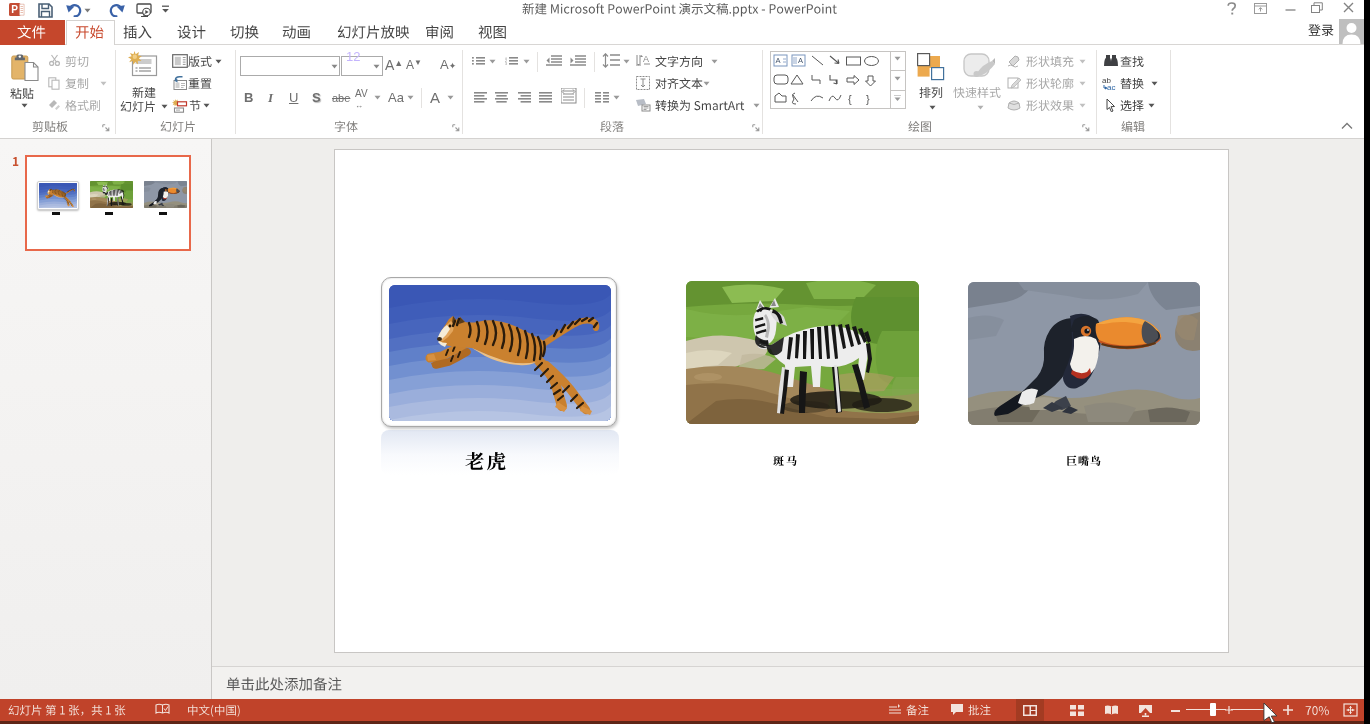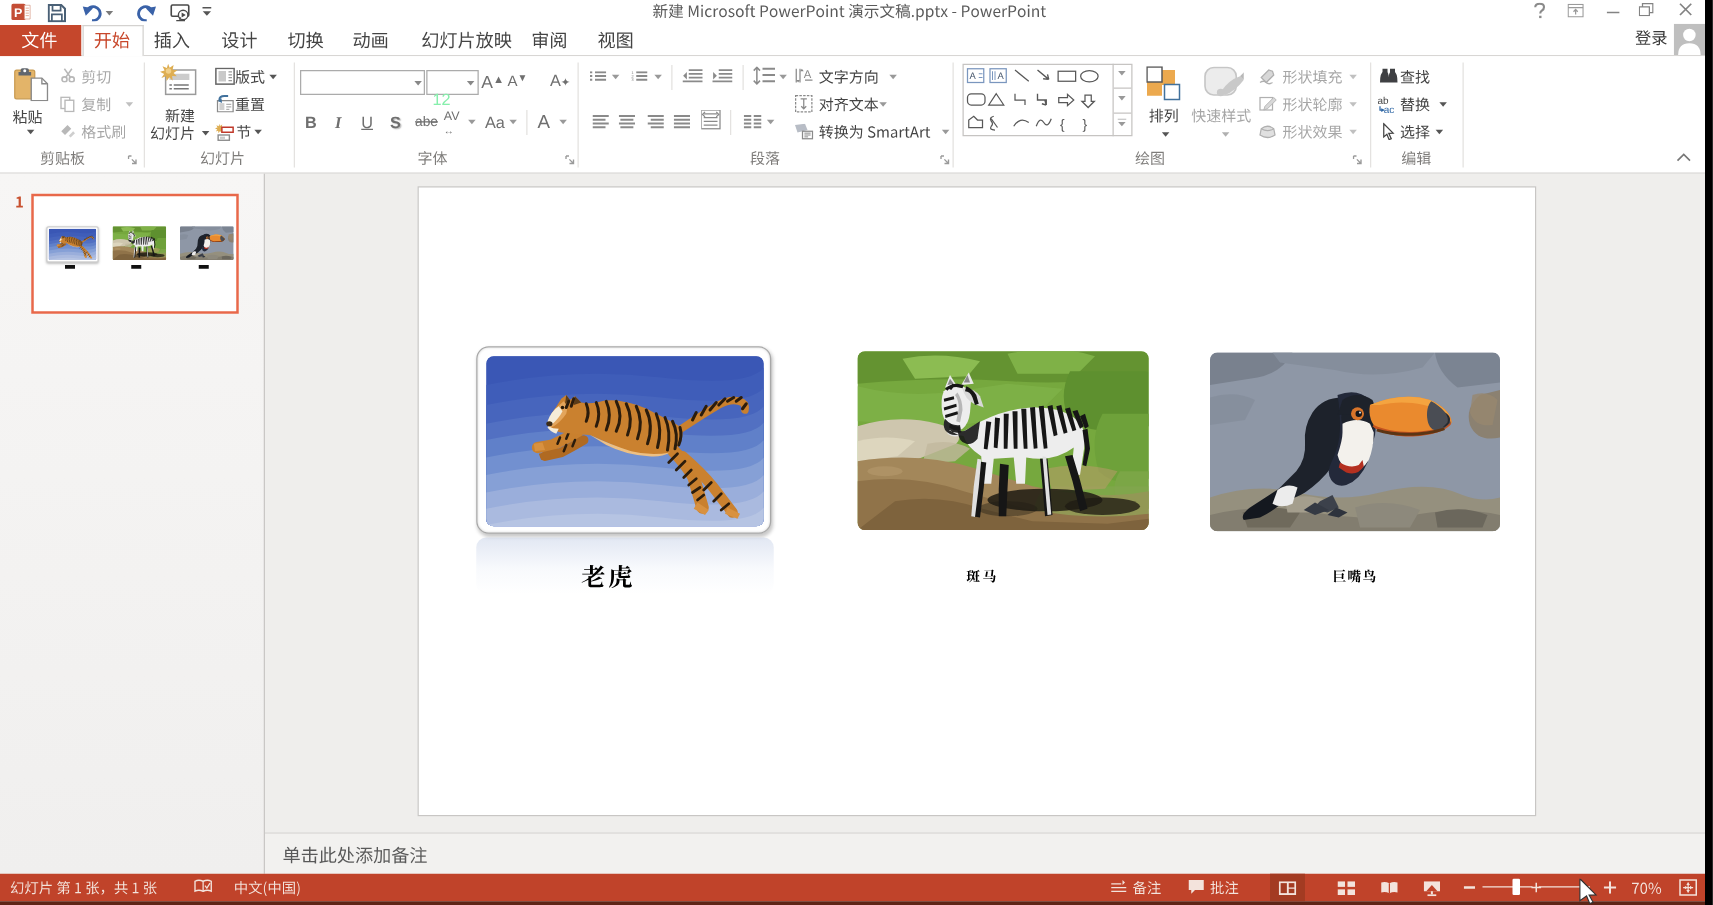--- a/index.html
+++ b/index.html
@@ -203,21 +203,21 @@
       <path d="M.5 .8h6L3.5 4.4z" fill="#555"></path>
     </svg></div>
 <div style="position:absolute;left:159.5px;top:118.6px;line-height:0"><svg width="37" height="16" viewBox="0 0 37 16">
       <path transform="translate(0 12.00)" d="M5.7 -8.9V-8.1H10.2C10.1 -2.9 9.9 -0.9 9.5 -0.5C9.3 -0.3 9.2 -0.3 9.0 -0.3C8.7 -0.3 7.9 -0.3 7.1 -0.4C7.3 -0.1 7.4 0.3 7.4 0.5C8.1 0.6 8.9 0.6 9.3 0.6C9.8 0.5 10.0 0.4 10.3 0.0C10.8 -0.6 10.9 -2.6 11.1 -8.4C11.1 -8.5 11.1 -8.9 11.1 -8.9ZM1.0 0.0C1.3 -0.2 1.8 -0.3 5.4 -0.9C5.5 -0.4 5.7 0.1 5.8 0.5L6.6 0.1C6.4 -0.8 5.7 -2.3 5.1 -3.5L4.4 -3.2C4.6 -2.7 4.8 -2.2 5.1 -1.7L2.3 -1.2C3.5 -2.8 4.8 -4.7 5.8 -6.7L4.9 -7.1C4.7 -6.6 4.4 -6.1 4.2 -5.7L1.9 -5.5C2.7 -6.7 3.5 -8.2 4.1 -9.7L3.2 -10.0C2.7 -8.4 1.7 -6.7 1.4 -6.2C1.1 -5.7 0.9 -5.4 0.6 -5.4C0.7 -5.1 0.9 -4.7 0.9 -4.5C1.2 -4.6 1.5 -4.6 3.7 -4.8C2.9 -3.5 2.1 -2.3 1.8 -1.9C1.3 -1.3 1.0 -0.9 0.7 -0.9C0.8 -0.6 1.0 -0.2 1.0 0.0Z M13.2 -7.6C13.1 -6.7 13.0 -5.4 12.7 -4.7L13.4 -4.4C13.7 -5.3 13.8 -6.6 13.9 -7.5ZM16.6 -7.8C16.4 -7.1 16.0 -6.0 15.7 -5.3L16.2 -5.1C16.6 -5.7 17.0 -6.7 17.3 -7.5ZM14.6 -10.0V-6.2C14.6 -3.9 14.4 -1.5 12.5 0.3C12.7 0.4 13.0 0.8 13.2 1.0C14.2 -0.0 14.8 -1.2 15.1 -2.4C15.6 -1.8 16.4 -1.0 16.7 -0.6L17.3 -1.3C17.0 -1.6 15.7 -2.9 15.3 -3.3C15.5 -4.3 15.5 -5.2 15.5 -6.2V-10.0ZM17.3 -9.1V-8.2H20.5V-0.4C20.5 -0.1 20.4 -0.1 20.2 -0.1C19.9 -0.0 19.0 -0.0 18.1 -0.1C18.3 0.2 18.5 0.6 18.5 0.9C19.7 0.9 20.4 0.9 20.8 0.7C21.3 0.6 21.4 0.3 21.4 -0.4V-8.2H23.5V-9.1Z M26.2 -9.8V-5.8C26.2 -3.6 26.0 -1.4 24.5 0.3C24.7 0.4 25.0 0.8 25.2 1.0C26.3 -0.2 26.8 -1.7 27.0 -3.2H32.0V1.0H33.0V-4.1H27.0C27.1 -4.7 27.1 -5.2 27.1 -5.8V-6.0H34.8V-7.0H31.5V-10.1H30.5V-7.0H27.1V-9.8Z" fill="#7e7c7a"></path>
     </svg></div>
 <div style="position:absolute;left:240px;top:56px;width:100px;height:20px;background:#fff;border:1px solid #ababab"></div>
 <div style="position:absolute;left:331px;top:64px;line-height:0"><svg width="7" height="5" viewBox="0 0 7 5">
       <path d="M.5 .8h6L3.5 4.4z" fill="#888"></path>
     </svg></div>
 <div style="position:absolute;left:341px;top:56px;width:42px;height:20px;background:#fff;border:1px solid #ababab"></div>
-<div style="position:absolute;left:346px;top:72px;font:13px 'Liberation Sans';color:#86efac">12</div>
+<div style="position:absolute;left:346px;top:49px;font:13px 'Liberation Sans';color:#c4b5fd">12</div>
 <div style="position:absolute;left:373px;top:64px;line-height:0"><svg width="7" height="5" viewBox="0 0 7 5">
       <path d="M.5 .8h6L3.5 4.4z" fill="#888"></path>
     </svg></div>
 <div style="position:absolute;left:385px;top:57px;font:14px 'Liberation Sans';color:#6f6f6f">A<span style="font-size:9px;vertical-align:4px">▲</span></div>
 <div style="position:absolute;left:406px;top:58px;font:12px 'Liberation Sans';color:#6f6f6f">A<span style="font-size:8px;vertical-align:4px">▼</span></div>
 <div style="position:absolute;left:440px;top:57px;font:13px 'Liberation Sans';color:#6f6f6f">A<span style="font-size:9px">✦</span></div>
 <div style="position:absolute;left:244px;top:90px;font:bold 13px 'Liberation Sans';color:#6f6f6f">B</div>
 <div style="position:absolute;left:268px;top:90px;font:italic bold 13px 'Liberation Serif';color:#6f6f6f">I</div>
 <div style="position:absolute;left:289px;top:90px;font:13px 'Liberation Sans';color:#6f6f6f;text-decoration:underline">U</div>
 <div style="position:absolute;left:312px;top:90px;font:bold 13px 'Liberation Sans';color:#6f6f6f;text-shadow:1px 1px 1px #bbb">S</div>

